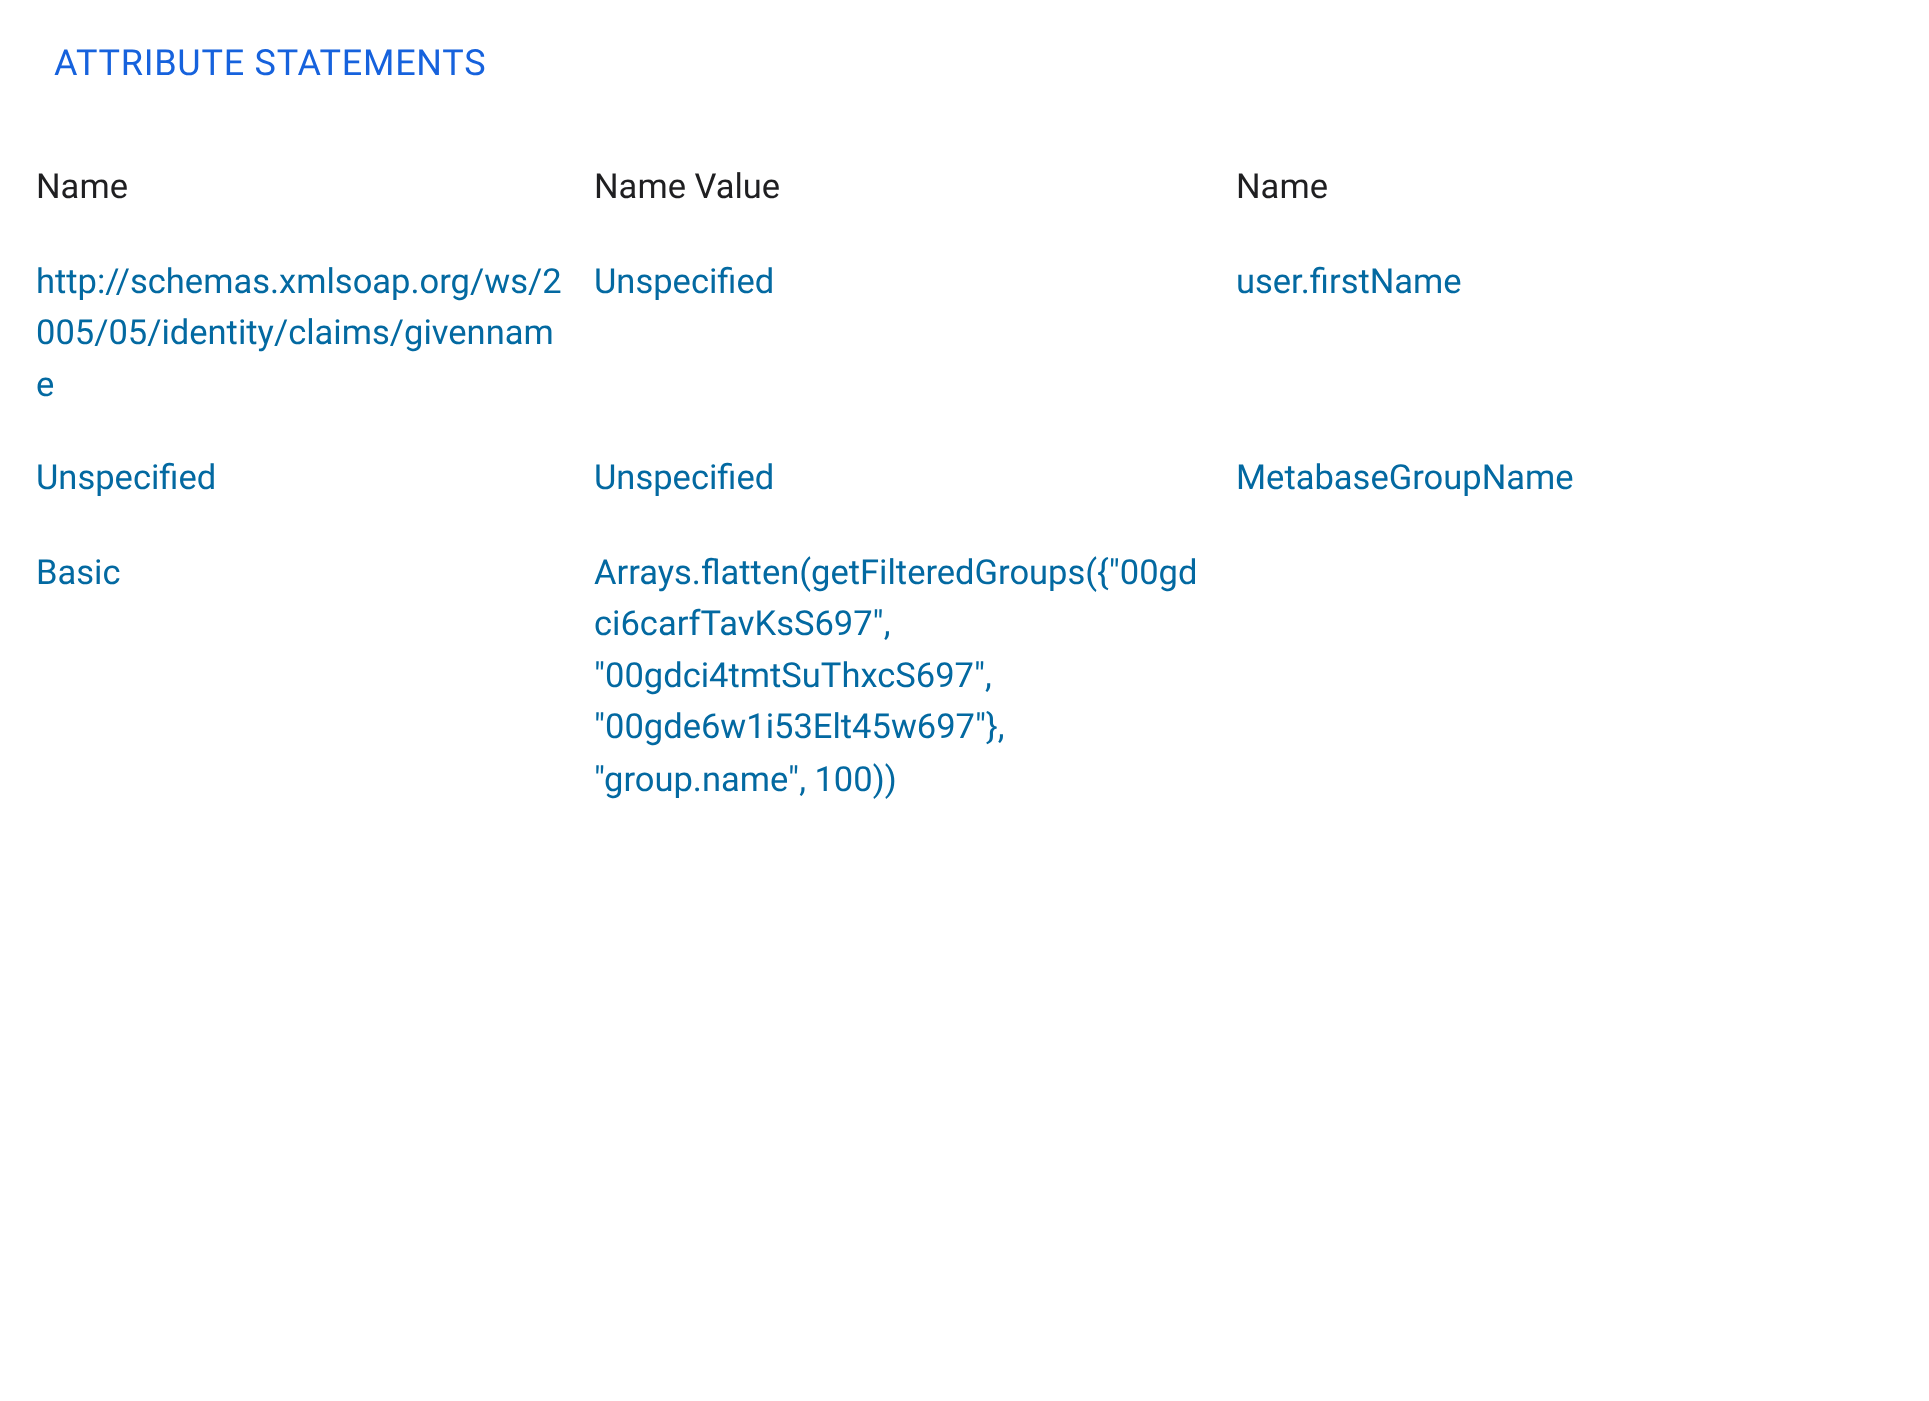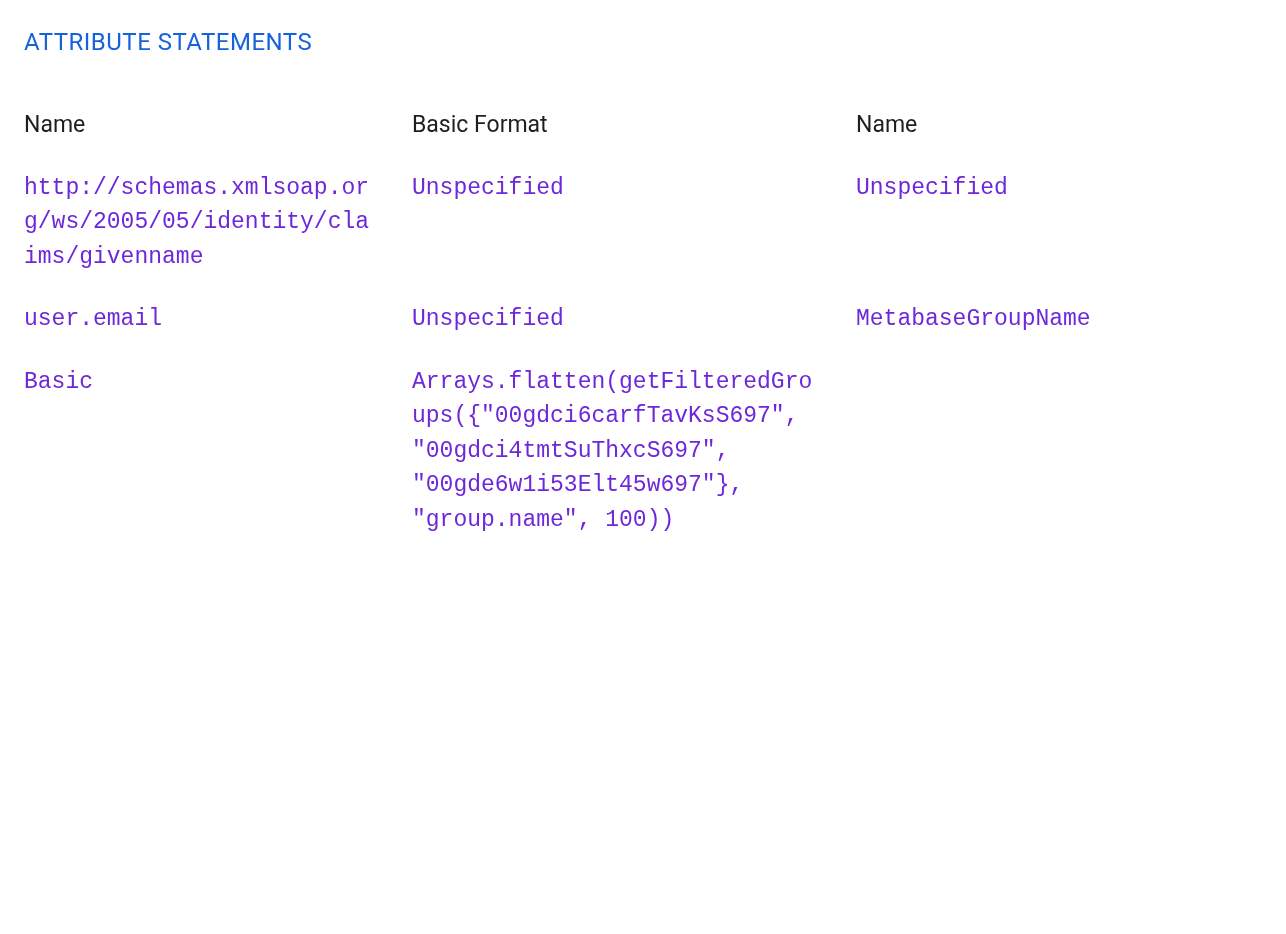--- a/index.html
+++ b/index.html
@@ -14,59 +14,59 @@
       padding: 24px;
       font-size: 23px;
       line-height: 1.5;
     }
     .section-title {
       color: #1662dd;
       font-size: 24px;
       font-weight: 400;
       letter-spacing: 0.5px;
       margin-bottom: 48px;
+      margin-left: 12px;
     }
     .table {
       display: grid;
       grid-template-columns: 372px 428px 400px;
-      column-gap: 16px;
+      column-gap: 0;
     }
     .table-header {
       color: #1f1f21;
       font-weight: 400;
       padding-bottom: 28px;
     }
     .table-cell {
-      color: #6d28d9;
+      color: #0369a1;
       font-weight: 400;
       word-break: break-all;
       padding-bottom: 28px;
       padding-right: 20px;
       vertical-align: top;
-      font-family: Liberation Mono, monospace;
     }
     .table-cell.value {
       word-break: normal;
       overflow-wrap: break-word;
     }
   </style>
 </head>
 <body>
 
 <div class="section-title">ATTRIBUTE STATEMENTS</div>
 
 <div class="table">
   <div class="table-header">Name</div>
-  <div class="table-header">Basic Format</div>
+  <div class="table-header">Name Value</div>
   <div class="table-header">Name</div>
 
   <div class="table-cell">http://schemas.xmlsoap.org/ws/2005/05/identity/claims/givenname</div>
   <div class="table-cell">Unspecified</div>
+  <div class="table-cell value">user.firstName</div>
 
   <div class="table-cell">Unspecified</div>
-  <div class="table-cell value">user.email</div>
 
   <div class="table-cell">Unspecified</div>
 
   <div class="table-cell">MetabaseGroupName</div>
   <div class="table-cell">Basic</div>
   <div class="table-cell value">Arrays.flatten(getFilteredGroups({"00gdci6carfTavKsS697", "00gdci4tmtSuThxcS697", "00gde6w1i53Elt45w697"}, "group.name", 100))</div>
 </div>
 
 </body></html>

